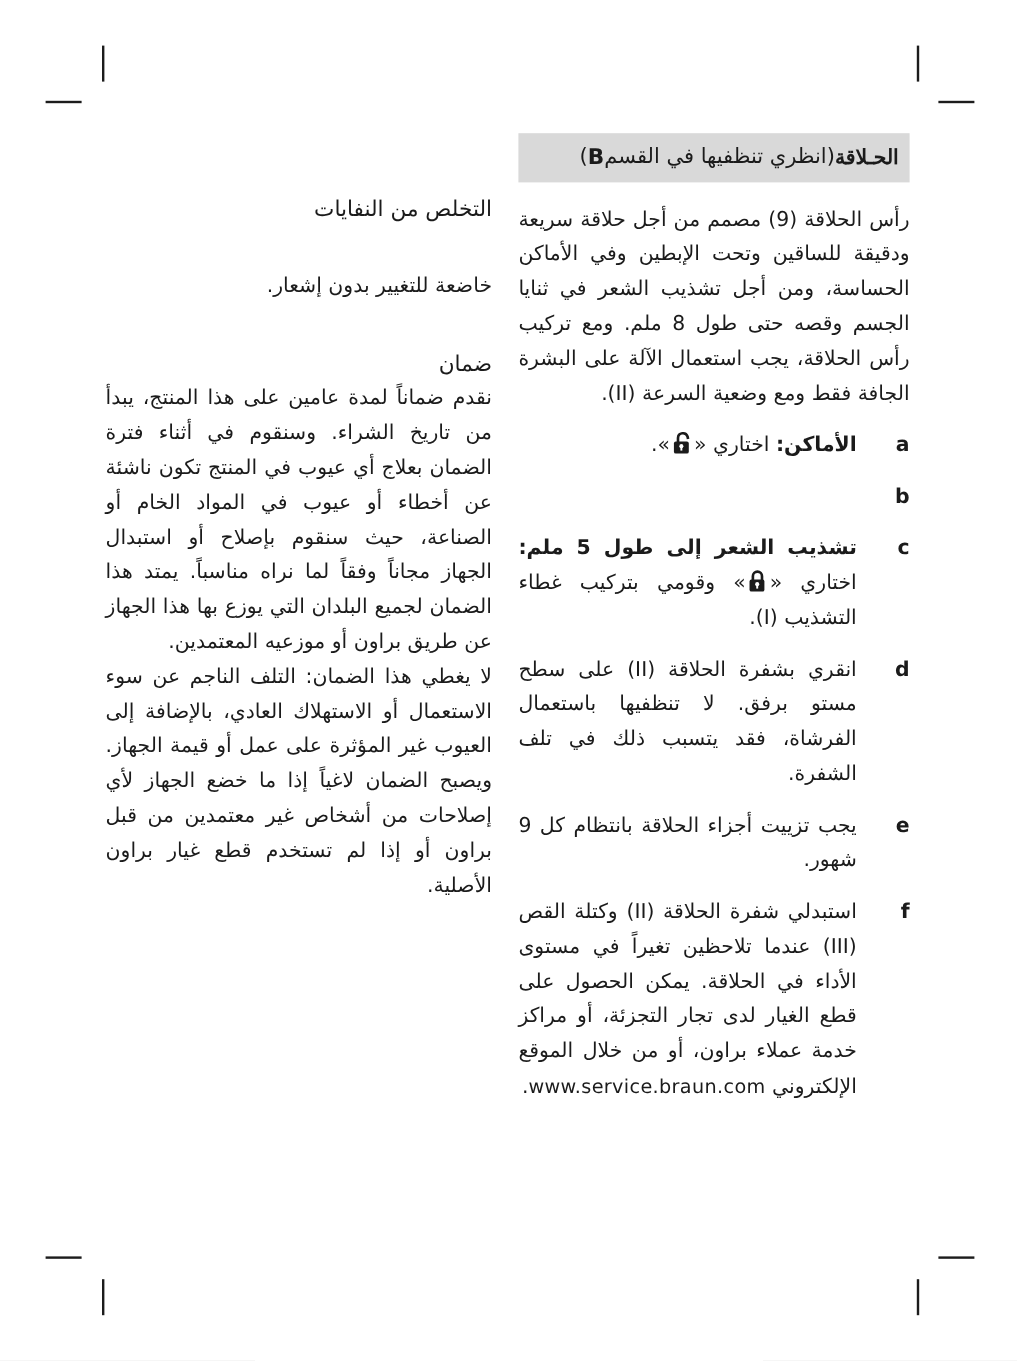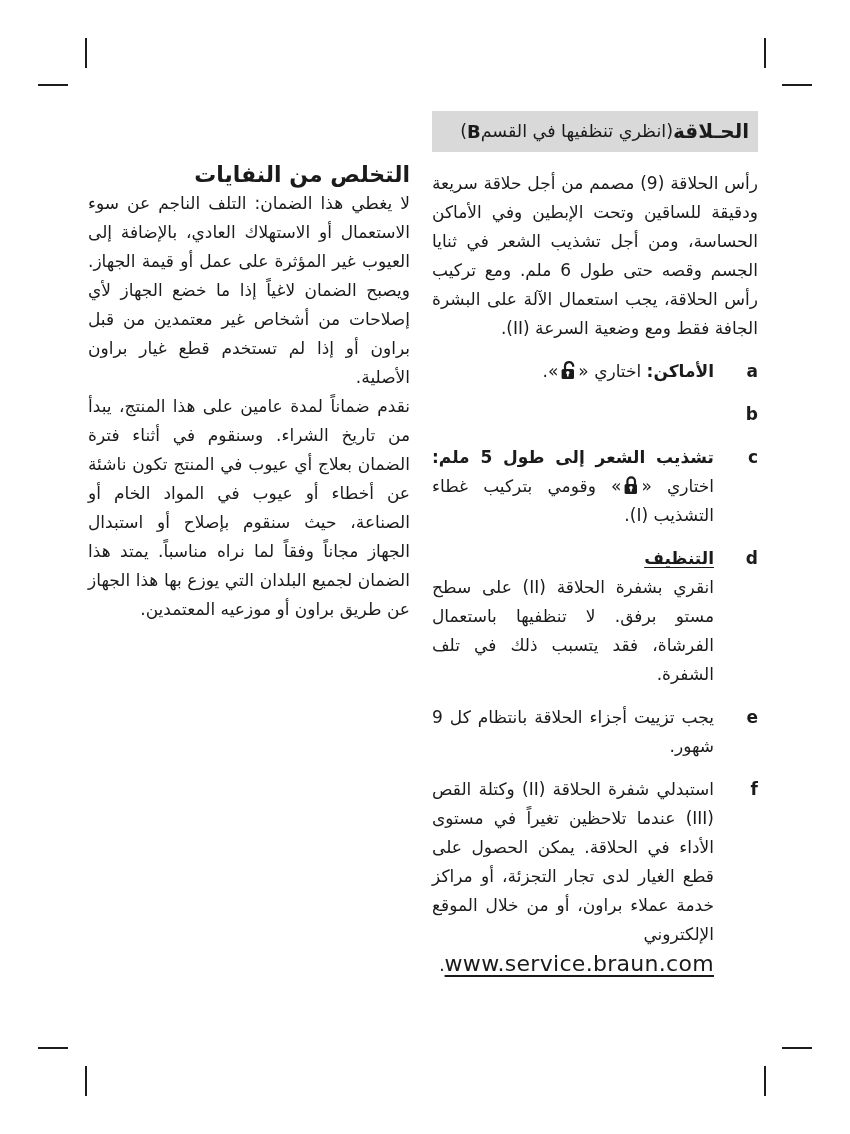--- a/index.html
+++ b/index.html
@@ -22,47 +22,47 @@
   .col-start { left:432px; top:111px; width:326px; }  
   .col-end   { left:88px;  top:112px; width:322px; }  
   p { margin:0; }
   
   .header-bar {
     background:#d9d9d9; height:41px;
     display:flex; align-items:center;
     padding:0 9px; box-sizing:border-box;
     white-space:nowrap;
   }
-  .header-bar .t-bold { font-weight:bold; font-size:20px; }
+  .header-bar .t-bold { font-weight:bold; font-size:17px;font-family:Liberation Serif, serif; }
   .header-bar .t-norm { font-size:17.5px; }
   .header-bar .t-letter { font-weight:bold; font-size:18px; }
   
   .intro { margin-top:17px; }
-  .section-title { font-weight:bold; font-size:22px; }
+  .section-title { font-weight:normal; font-size:18px; }
   .gap-48 { margin-top:48px; }
   .gap-35 { margin-top:35px; }
   .gap-36 { margin-top:36px; }
   .indent-line { text-align-last:center; }
   
   .item { display:flex; gap:16px; margin-top:14px; }
   .item-letter {
     flex:none; width:28px; text-align:center;
     font-weight:bold; font-size:17px; line-height:29px;
     direction:ltr;
   }
   .item-body { flex:1; min-width:0; }
   .item-label { font-weight:bold; }
   .item-label.underlined { text-decoration:underline; text-underline-offset:3px; }
   
   .lock-icon { display:inline-block; vertical-align:-3px; margin:0 2px; }
   
   .url {
     direction:ltr; unicode-bidi:embed;
-    text-decoration:underline; text-underline-offset:4px;
-    font-size:22px; letter-spacing:0.3px;
+    text-underline-offset:4px;
+    font-size:16px; letter-spacing:0.3px;
   }
 </style>
 </head>
 <body>
 
 <div class="page">
 
   <div class="mark v" style="left:85px;  top:38px;"></div>
   <div class="mark h" style="left:38px;  top:84px;"></div>
   <div class="mark v" style="left:764px; top:38px;"></div>
@@ -74,21 +74,21 @@
 
   <div class="col col-start">
 
     <div class="header-bar">
       <span class="t-bold">الحـلاقة</span>
         <span class="t-norm"> (انظري تنظفيها في القسم </span>
         <span class="t-letter">B</span>
         <span class="t-norm">)</span>
     </div>
 
-    <p class="intro">رأس الحلاقة (9) مصمم من أجل حلاقة سريعة ودقيقة للساقين وتحت الإبطين وفي الأماكن الحساسة، ومن أجل تشذيب الشعر في ثنايا الجسم وقصه حتى طول 6 ملم. ومع تركيب رأس الحلاقة، يجب استعمال الآلة على البشرة الجافة فقط ومع وضعية السرعة (II).</p>
+    <p class="intro">رأس الحلاقة (9) مصمم من أجل حلاقة سريعة ودقيقة للساقين وتحت الإبطين وفي الأماكن الحساسة، ومن أجل تشذيب الشعر في ثنايا الجسم وقصه حتى طول 8 ملم. ومع تركيب رأس الحلاقة، يجب استعمال الآلة على البشرة الجافة فقط ومع وضعية السرعة (II).</p>
 
     <div class="item">
       <span class="item-letter">a</span>
       <div class="item-body">
         <span class="item-label">الأماكن:</span><span> اختاري «</span><svg class="lock-icon" width="16" height="20" viewBox="0 0 16 20">
             <path d="M5 9.5 V6 a4.1 4.1 0 0 1 8 -1.1 l0.4 1.9" fill="none" stroke="#1b1b1b" stroke-width="2.2"></path>
             <rect x="1.6" y="9" width="12.4" height="10" rx="1.6" fill="#1b1b1b"></rect>
             <circle cx="7.8" cy="12.8" r="1.7" fill="#ffffff"></circle>
             <rect x="7" y="13.4" width="1.6" height="3.1" fill="#ffffff"></rect>
           </svg><span>».</span>
@@ -107,21 +107,20 @@
             <rect x="1.6" y="9" width="12.4" height="10" rx="1.6" fill="#1b1b1b"></rect>
             <circle cx="8" cy="12.8" r="1.7" fill="#ffffff"></circle>
             <rect x="7.2" y="13.4" width="1.6" height="3.1" fill="#ffffff"></rect>
           </svg><span>» وقومي بتركيب غطاء التشذيب (I).</span>
       </div>
     </div>
 
     <div class="item">
       <span class="item-letter">d</span>
       <div class="item-body">
-        <div><span class="item-label underlined">التنظيف</span></div>
         <p>انقري بشفرة الحلاقة (II) على سطح مستو برفق. لا تنظفيها باستعمال الفرشاة، فقد يتسبب ذلك في تلف الشفرة.</p>
       </div>
     </div>
 
     <div class="item">
       <span class="item-letter">e</span>
       <div class="item-body">
         <p>يجب تزييت أجزاء الحلاقة بانتظام كل 9 شهور.</p>
       </div>
     </div>
@@ -133,19 +132,21 @@
       </div>
     </div>
 
   </div>
 
   <div class="col col-end">
 
 
     <div class="section-title gap-48">التخلص من النفايات</div>
 
+    <p class="gap-35">خاضعة للتغيير بدون إشعار.</p>
 
+    <div class="section-title gap-36">ضمان</div>
+    <p>نقدم ضماناً لمدة عامين على هذا المنتج، يبدأ من تاريخ الشراء. وسنقوم في أثناء فترة الضمان بعلاج أي عيوب في المنتج تكون ناشئة عن أخطاء أو عيوب في المواد الخام أو الصناعة، حيث سنقوم بإصلاح أو استبدال الجهاز مجاناً وفقاً لما نراه مناسباً. يمتد هذا الضمان لجميع البلدان التي يوزع بها هذا الجهاز عن طريق براون أو موزعيه المعتمدين.</p>
     <p>لا يغطي هذا الضمان: التلف الناجم عن سوء الاستعمال أو الاستهلاك العادي، بالإضافة إلى العيوب غير المؤثرة على عمل أو قيمة الجهاز. ويصبح الضمان لاغياً إذا ما خضع الجهاز لأي إصلاحات من أشخاص غير معتمدين من قبل براون أو إذا لم تستخدم قطع غيار براون الأصلية.</p>
-    <p>نقدم ضماناً لمدة عامين على هذا المنتج، يبدأ من تاريخ الشراء. وسنقوم في أثناء فترة الضمان بعلاج أي عيوب في المنتج تكون ناشئة عن أخطاء أو عيوب في المواد الخام أو الصناعة، حيث سنقوم بإصلاح أو استبدال الجهاز مجاناً وفقاً لما نراه مناسباً. يمتد هذا الضمان لجميع البلدان التي يوزع بها هذا الجهاز عن طريق براون أو موزعيه المعتمدين.</p>
 
   </div>
 
 </div>
 
 </body></html>

